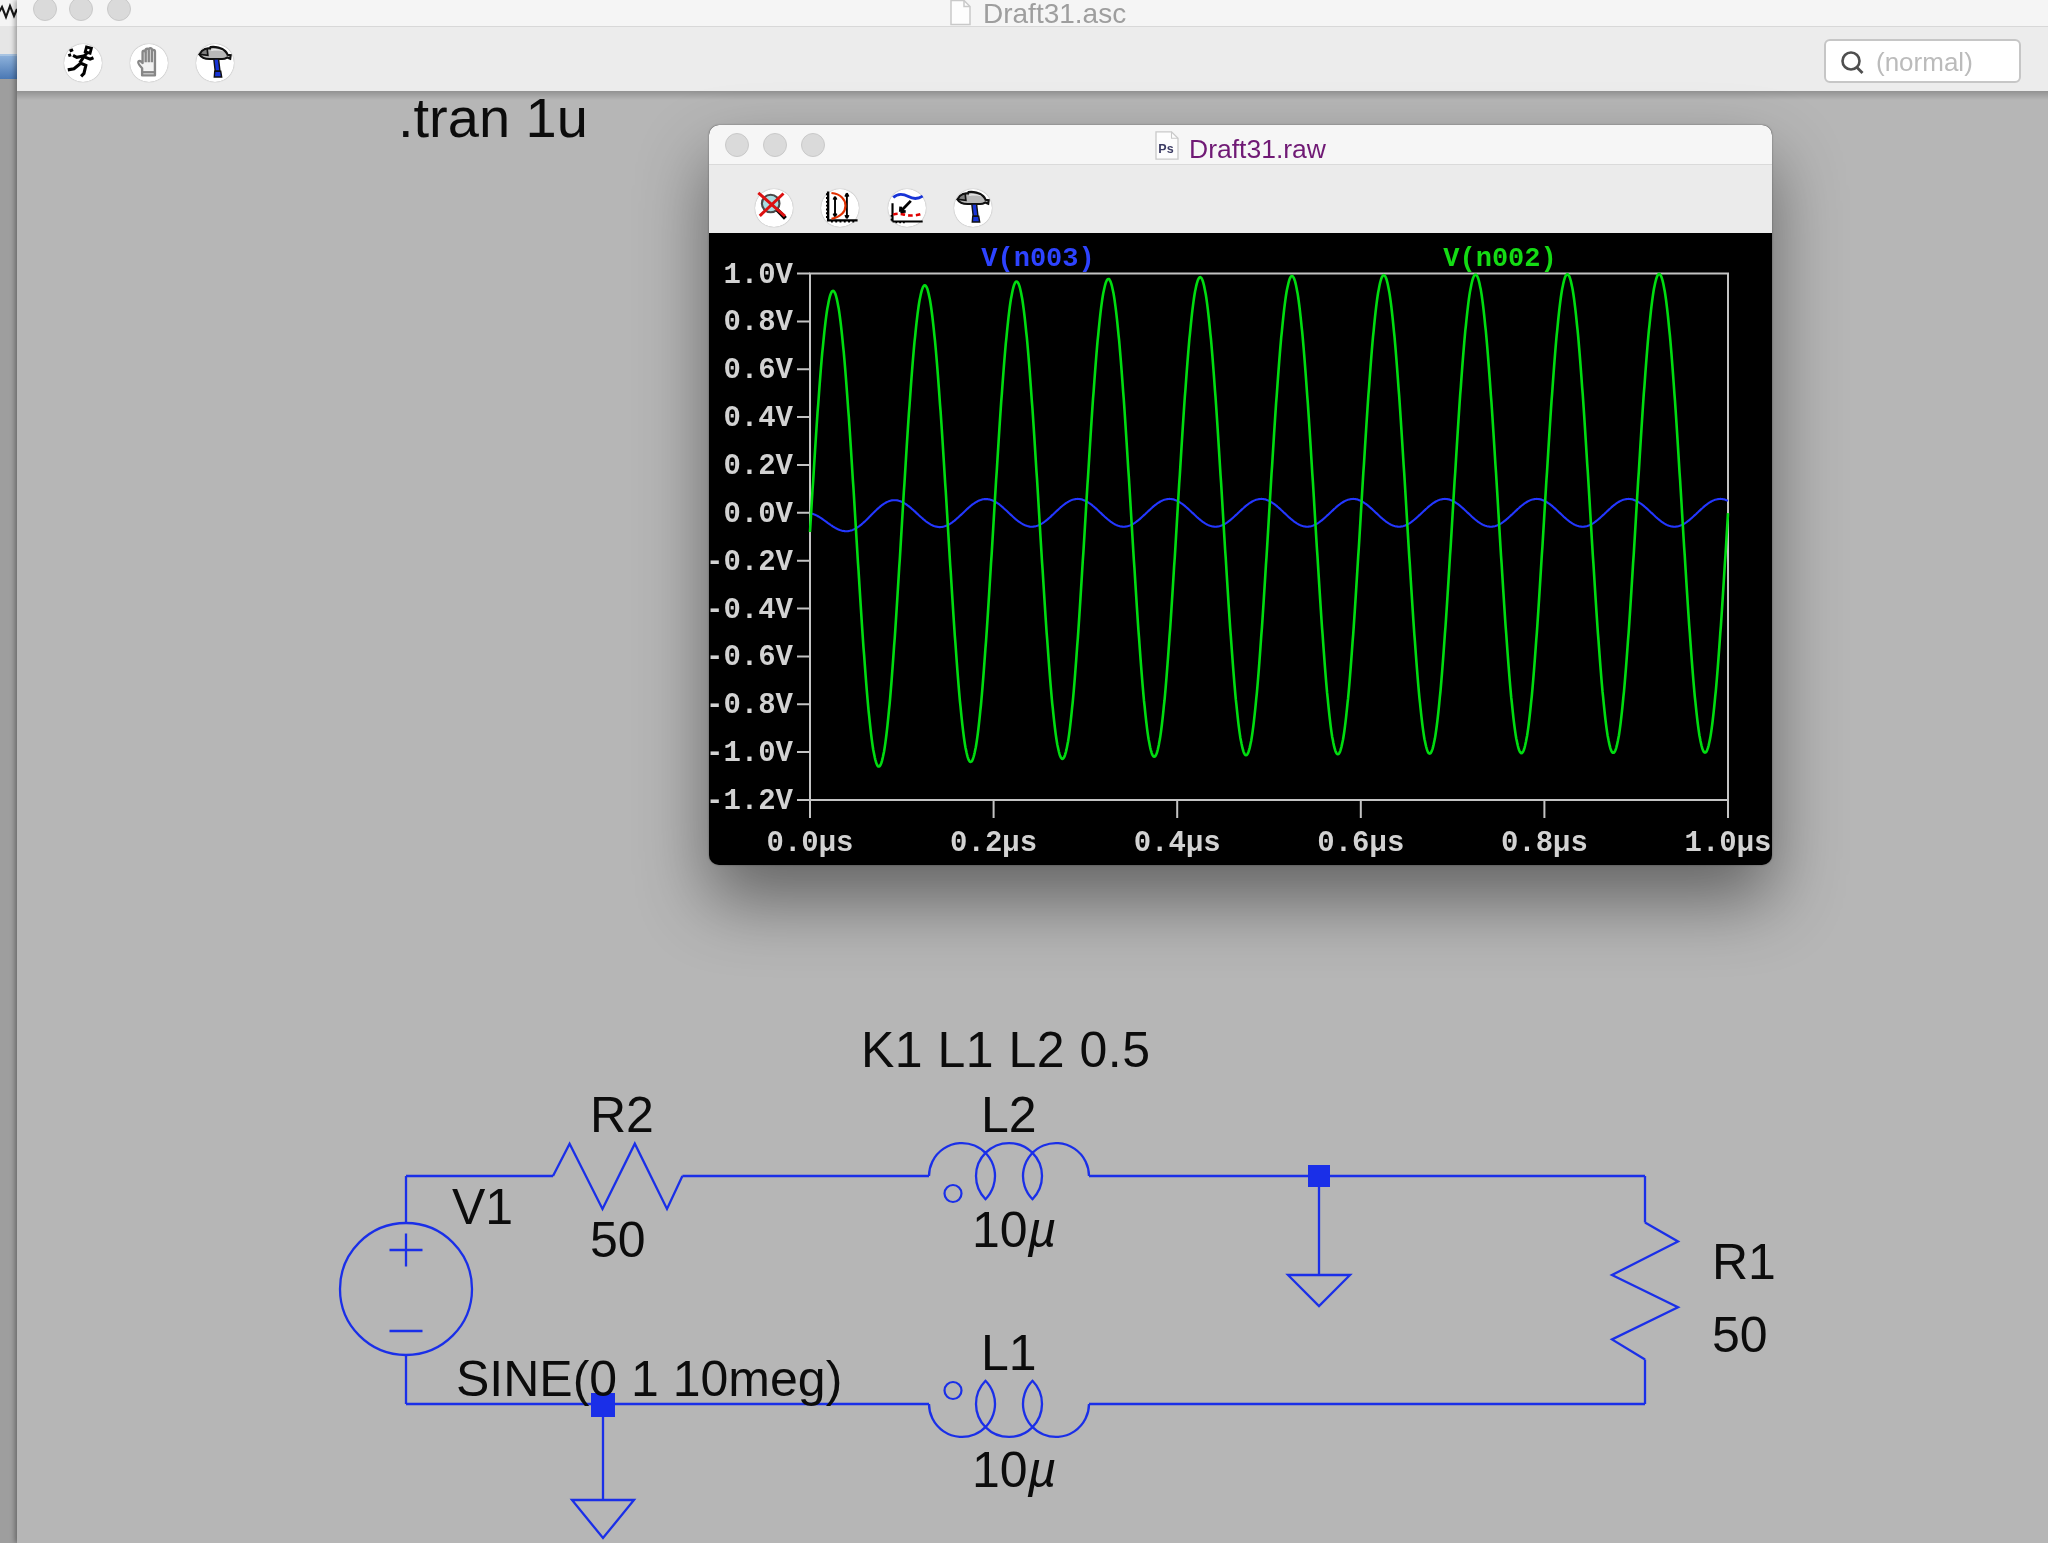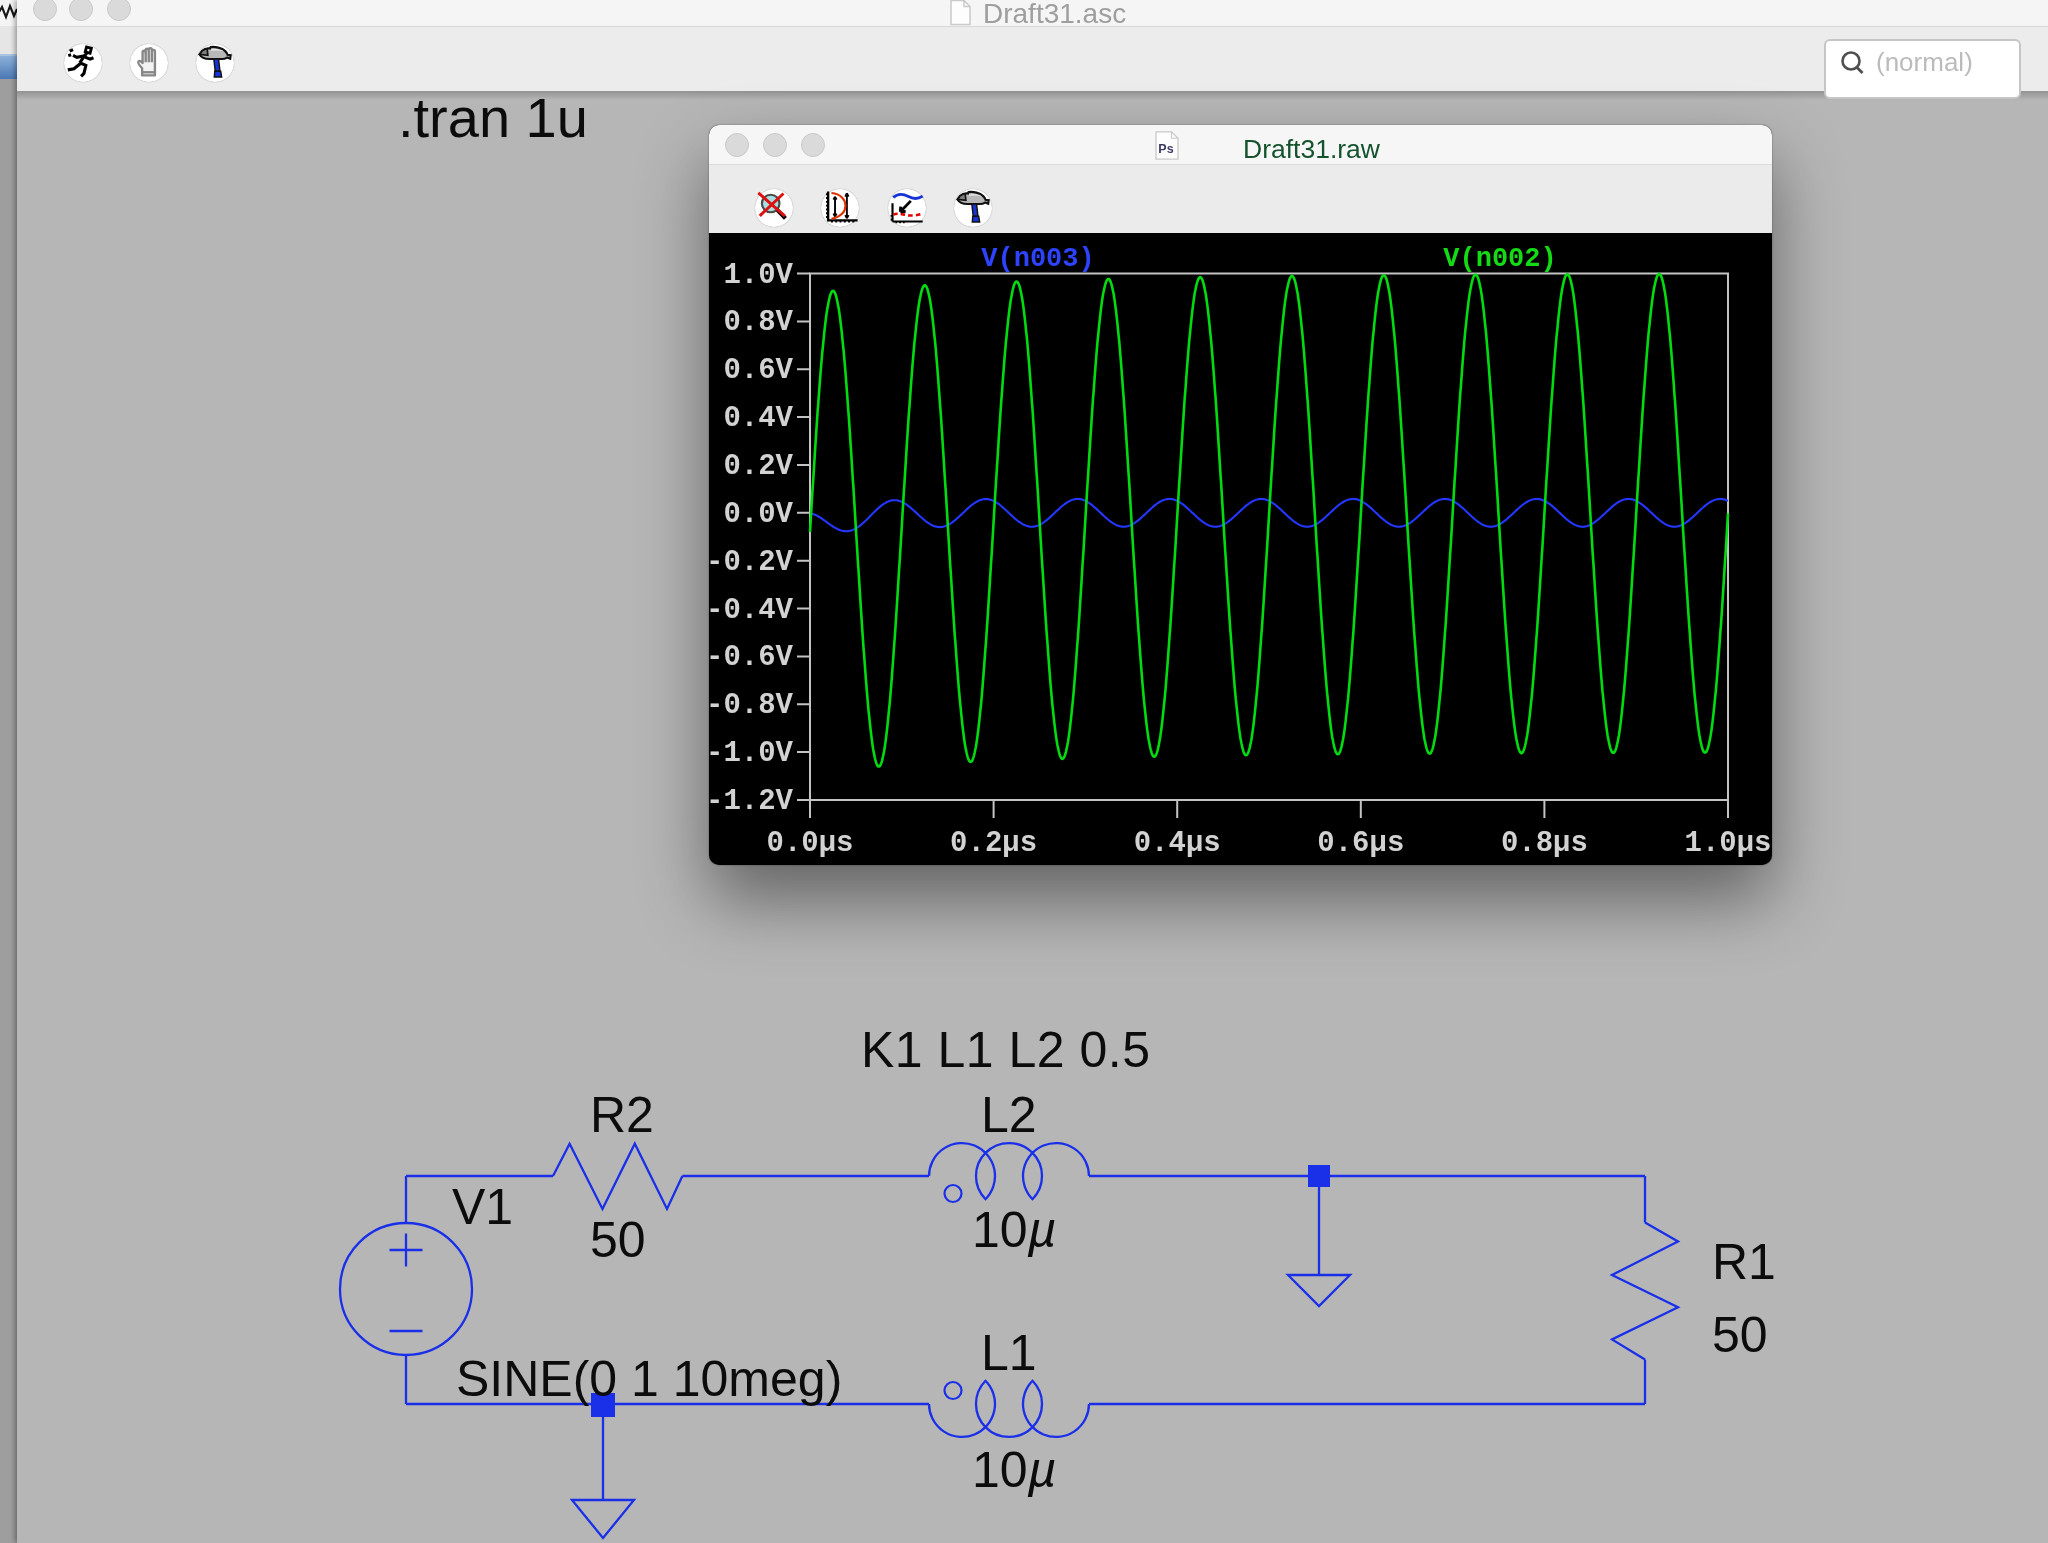--- a/index.html
+++ b/index.html
@@ -57,21 +57,21 @@
   </div>
 <div style="position:absolute;left:196px;top:44px;width:38px;height:38px;border-radius:50%;background:#fff;box-shadow:0 0 1px rgba(0,0,0,.45);z-index:30">
     <svg width="38" height="38" viewBox="0 0 16 16" style="position:absolute;left:0;top:0">
 <path d="M1.5 4.4 L2.5 3.0 C3.5 2.1 4.9 1.7 5.9 1.9 L6.1 1.3 C8.1 1.0 10.9 1.6 12.3 3.0 C12.9 3.6 13.2 4.1 13.3 4.5 L14.6 4.7 L14.4 6.2 L13.1 5.7 C12.3 6.2 11.3 6.4 10.5 6.3 L5.7 6.3 C3.9 6.3 2.1 5.5 1.5 4.4 Z" fill="#b8b8b8" stroke="#111" stroke-width="0.9"></path>
 <path d="M1.5 4.4 L2.5 3.0 C3.1 2.5 3.9 2.1 4.7 2.0 L5.0 4.8 Z" fill="#7f7f7f" stroke="#111" stroke-width="0.7"></path>
 <path d="M6.3 2.3 C8.1 1.8 10.7 2.2 11.9 3.2 C10.6 2.7 8.3 2.5 6.5 2.9 Z" fill="#e9e9e9"></path>
 <path d="M7.5 6.3 L9.5 6.3 L10.1 11.5 L8.1 11.5 Z" fill="#1733d6" stroke="#111" stroke-width="0.6"></path>
 <path d="M7.9 11.5 L10.4 11.5 L10.8 13.9 L7.7 13.9 Z" fill="#1733d6" stroke="#111" stroke-width="0.6"></path>
     </svg>
   </div>
-<div style="position:absolute;left:1824px;top:39px;width:197px;height:60px;background:#fff;border:2px solid #c6c6c6;border-radius:6px;z-index:30">
+<div style="position:absolute;left:1824px;top:39px;width:197px;height:44px;background:#fff;border:2px solid #c6c6c6;border-radius:6px;z-index:30">
     <svg width="30" height="30" viewBox="0 0 30 30" style="position:absolute;left:13px;top:7px">
 <circle cx="12" cy="13" r="8.5" fill="none" stroke="#4f4f4f" stroke-width="2.6"></circle>
 <path d="M18 19.5 L23.5 25" stroke="#4f4f4f" stroke-width="2.8"></path>
     </svg>
   <div style="position:absolute;left:50px;top:6px;font-size:26px;color:#bbbbbb">(normal)</div>
 </div>
 
 <svg width="2048" height="1543" viewBox="0 0 2048 1543" style="position:absolute;left:0;top:0;z-index:5" fill="none">
 <g stroke="#1a2fe8" stroke-width="2.3" fill="none">
 <path d="M406 1176 H553 M682.4 1176 H929 M1089 1176 H1645"></path>
@@ -112,21 +112,21 @@
 <div style="position:absolute;left:725px;top:133px;width:24px;height:24px;border-radius:50%;background:#dadada;border:1px solid #c9c9c9;box-sizing:border-box;z-index:22"></div>
 <div style="position:absolute;left:763px;top:133px;width:24px;height:24px;border-radius:50%;background:#dadada;border:1px solid #c9c9c9;box-sizing:border-box;z-index:22"></div>
 <div style="position:absolute;left:801px;top:133px;width:24px;height:24px;border-radius:50%;background:#dadada;border:1px solid #c9c9c9;box-sizing:border-box;z-index:22"></div>
 <div style="position:absolute;left:1155px;top:131px;z-index:22">
     <svg width="24" height="29" viewBox="0 0 24 29" style="position:absolute;left:0;top:0">
 <path d="M1 0.8 H16.5 L23 7.3 V28.2 H1 Z" fill="#fdfdfd" stroke="#c9c9c9" stroke-width="1.3"></path>
 <path d="M16.5 0.8 V7.3 H23" fill="none" stroke="#c9c9c9" stroke-width="1.1"></path>
 <text x="11" y="21.5" text-anchor="middle" font-family="Liberation Sans, sans-serif" font-weight="bold" font-size="12.5" fill="#3c3c64">Ps</text>
     </svg>
   </div>
-<div style="position:absolute;left:1243px;top:134px;font-size:26.5px;color:#14532d;z-index:22">Draft31.raw</div>
+<div style="position:absolute;left:1189px;top:134px;font-size:26.5px;color:#701a75;z-index:22">Draft31.raw</div>
 <div style="position:absolute;left:709px;top:165px;width:1063px;height:68px;background:#ebebeb;z-index:21"></div>
 <div style="position:absolute;left:755px;top:189px;width:38px;height:38px;border-radius:50%;background:#fff;box-shadow:0 0 1px rgba(0,0,0,.45);z-index:25">
     <svg width="38" height="38" viewBox="0 0 16 16" style="position:absolute;left:0;top:0">
 <circle cx="6.6" cy="6.1" r="3.7" fill="#a9dde2" stroke="#4a4a4a" stroke-width="0.9"></circle>
 <path d="M9.3 8.7 L12.8 12.4" stroke="#000" stroke-width="1.7"></path>
 <path d="M1.4 1.6 L12.6 11.4 M12.0 1.9 L2.0 11.3" stroke="#dd1111" stroke-width="1.25" fill="none"></path>
     </svg>
   </div>
 <div style="position:absolute;left:821px;top:189px;width:38px;height:38px;border-radius:50%;background:#fff;box-shadow:0 0 1px rgba(0,0,0,.45);z-index:25">
     <svg width="38" height="38" viewBox="0 0 16 16" style="position:absolute;left:0;top:0">

